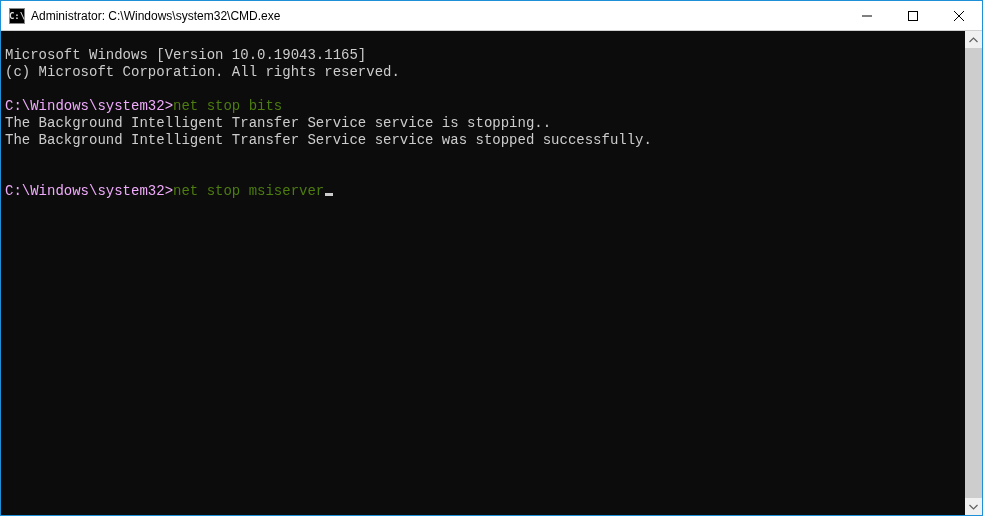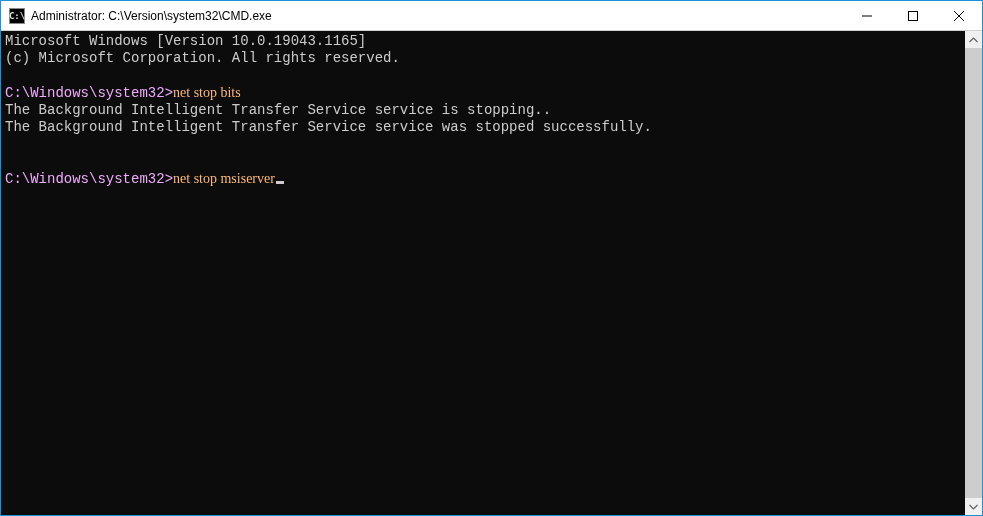--- a/index.html
+++ b/index.html
@@ -38,51 +38,51 @@
     flex: 1; display: flex; background: #0c0c0c;
     min-height: 0;
   }
   .terminal {
     flex: 1;
     color: #cccccc;
     font-family: Consolas, 'Courier New', monospace;
     font-size: 14px;
     line-height: 17px;
     white-space: pre;
-    padding: 2px 2px 2px 4px;
+    padding: 16px 2px 2px 4px;
     overflow: hidden;
   }
   .scrollbar {
     width: 17px; background: #f0f0f0;
     display: flex; flex-direction: column;
   }
   .scroll-arrow {
     height: 17px; display: flex; align-items: center; justify-content: center;
     color: #606060;
   }
   .scroll-track { flex: 1; background: #f0f0f0; position: relative; }
   .scroll-thumb {
     position: absolute; top: 0; left: 0; right: 0; height: 100%;
     background: #cdcdcd;
   }
   .cmd-prompt { color: #f0abfc; }
-  .cmd-input { color: #fdba74; font-family: Liberation Serif, serif; }
+  .cmd-input { color: #4d7c0f; }
   .cursor {
     display: inline-block; width: 8px; height: 3px;
     background: #cccccc; vertical-align: baseline;
     margin-left: 1px; margin-bottom: -1px;
   }
 </style>
 </head>
 <body>
 
 <div class="window">
   <div class="titlebar">
     <span class="titlebar-icon">C:\</span>
-    <span class="titlebar-title">Administrator: C:\Version\system32\CMD.exe</span>
+    <span class="titlebar-title">Administrator: C:\Windows\system32\CMD.exe</span>
     <span class="titlebar-spacer"></span>
     <div class="win-controls">
       <div class="win-btn">
         <svg width="10" height="10" viewBox="0 0 10 10">
             <line x1="0" y1="5" x2="10" y2="5" stroke="#000" stroke-width="1"></line>
           </svg>
       </div>
       <div class="win-btn">
         <svg width="10" height="10" viewBox="0 0 10 10">
             <rect x="0.5" y="0.5" width="9" height="9" fill="none" stroke="#000" stroke-width="1"></rect>

